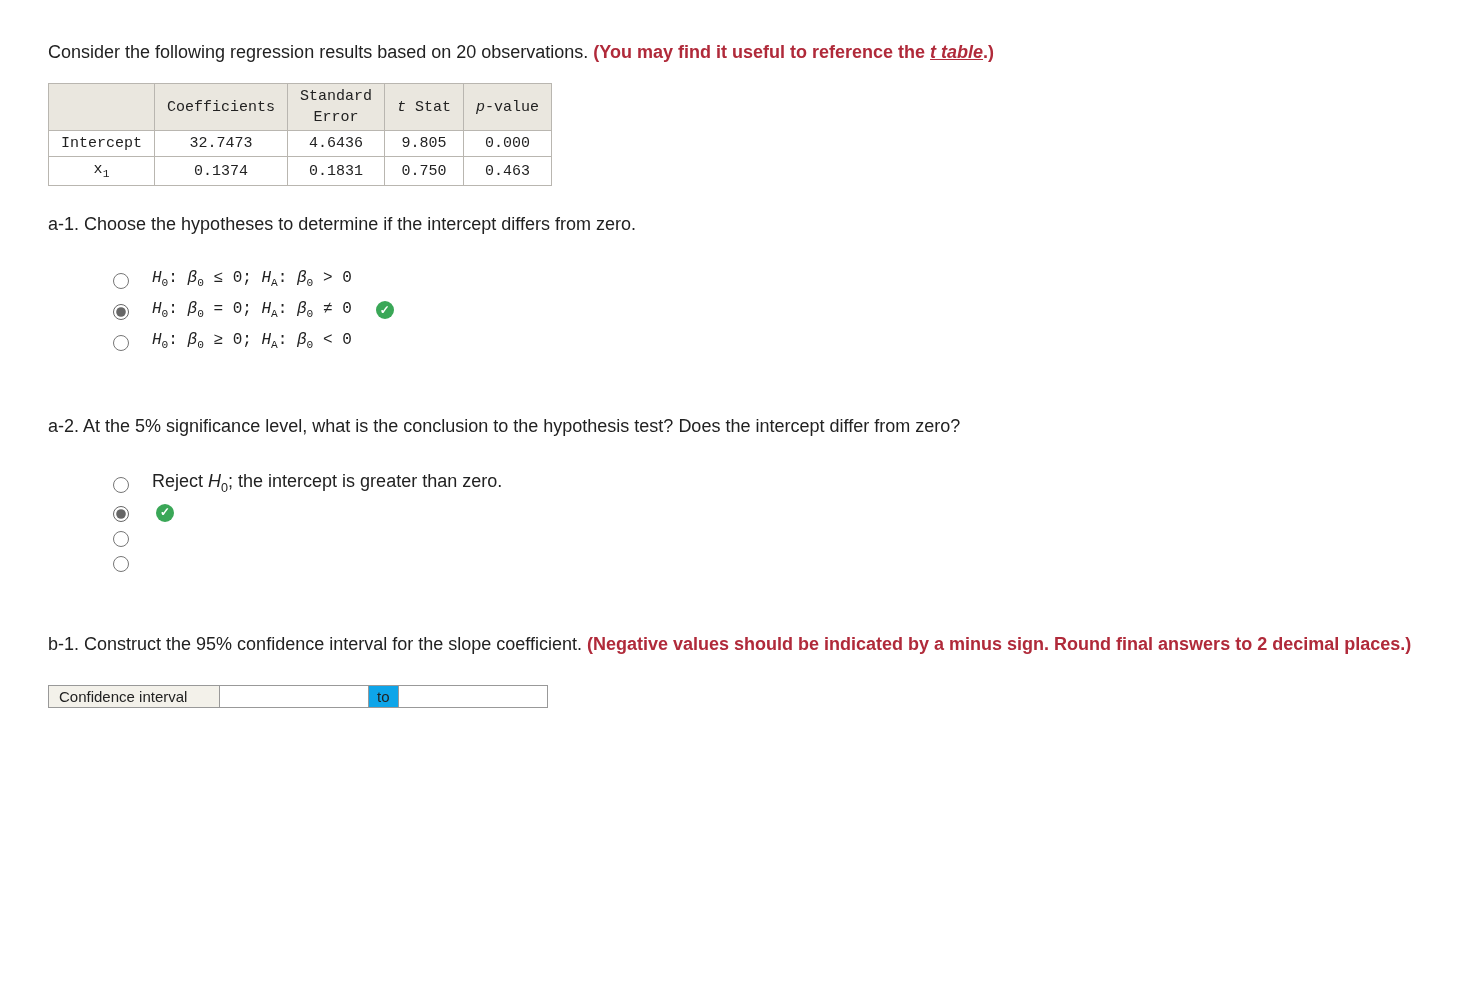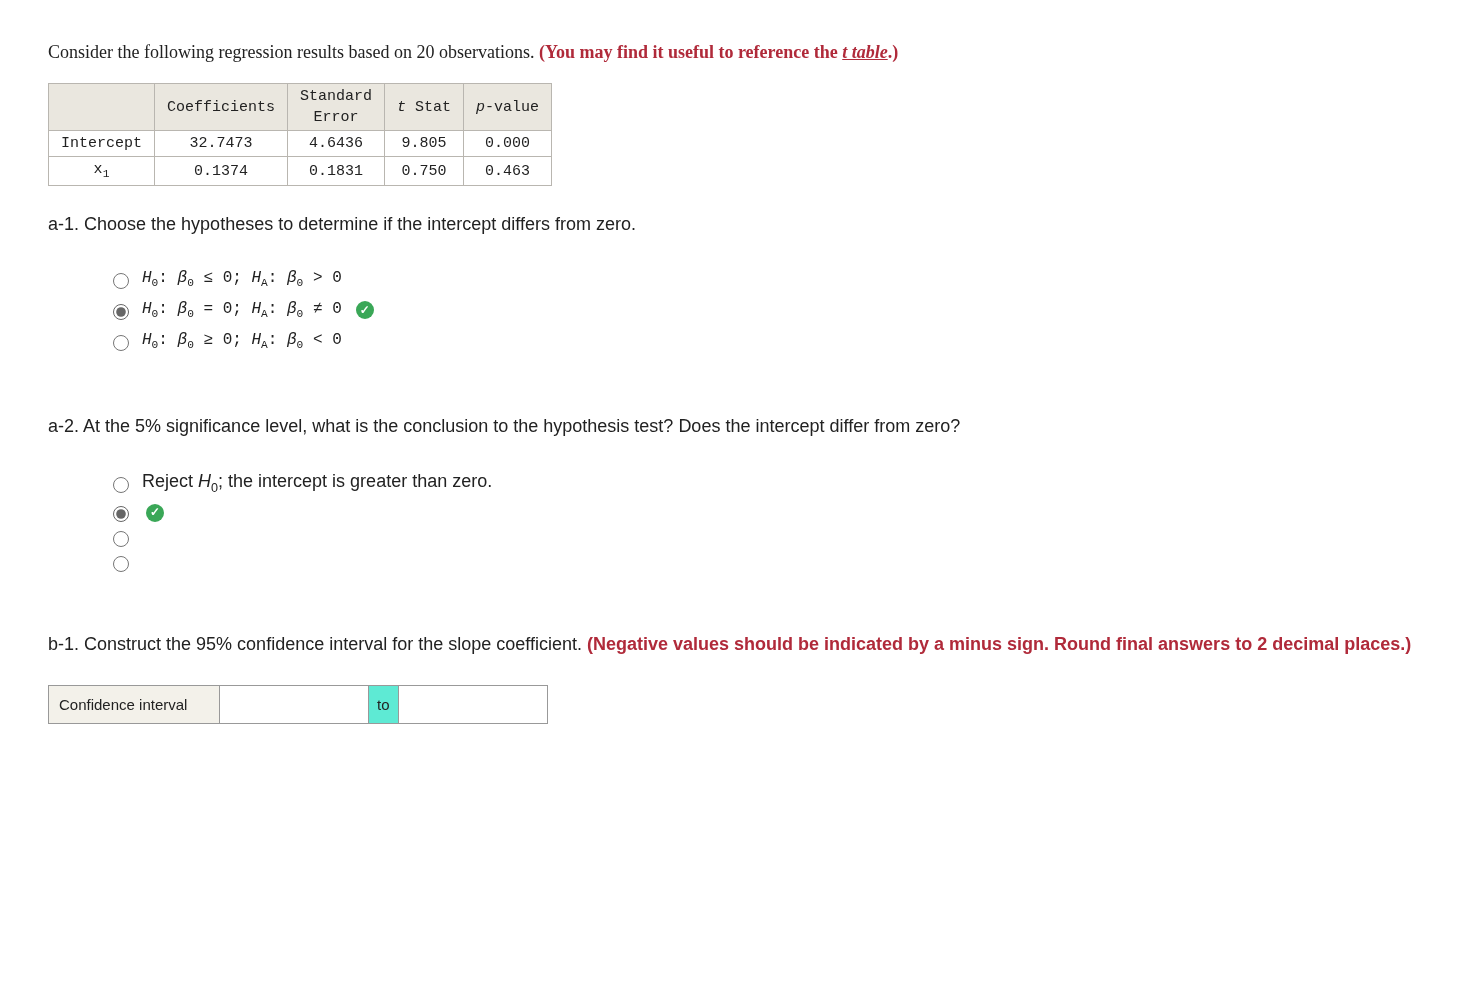--- a/index.html
+++ b/index.html
@@ -4,21 +4,21 @@
 <style>
   body {
     font-family: -apple-system, BlinkMacSystemFont, "Segoe UI", Arial, sans-serif;
     font-size: 18px;
     color: #222;
     margin: 0;
     padding: 40px 48px;
     line-height: 1.4;
     max-width: 1476px;
   }
-  .intro { margin-bottom: 18px; font-family: Liberation Serif, serif; }
+  .intro { margin-bottom: 18px; }
   .bold-red { font-weight: 700; color: #b02a3a; }
   .link-red { color: #b02a3a; text-decoration: underline; font-style: italic; cursor: pointer; }
 
   
   table.reg {
     border-collapse: collapse;
     font-family: "Courier New", monospace;
     font-size: 15px;
     margin-bottom: 26px;
   }
@@ -39,21 +39,21 @@
 
   .qlabel { font-weight: 400; }
   .qtext { margin: 8px 0 30px 0; }
 
   .options {
     margin: 0 0 60px 60px;
   }
   .opt {
     display: flex;
     align-items: center;
-    gap: 10px;
+    gap: 20px;
     margin: 6px 0;
   }
   input[type=radio] {
     width: 16px;
     height: 16px;
     accent-color: #666;
   }
   .check {
     display: inline-flex;
     width: 18px;
@@ -73,37 +73,37 @@
   }
   .beta { font-style: italic; }
   .subi { font-size: 0.7em; vertical-align: sub; }
 
   .ci-table {
     border-collapse: collapse;
     margin-top: 28px;
   }
   .ci-table td {
     border: 1px solid #999;
-    padding: 8px 10px;
+    padding: 0 10px;
     font-size: 15px;
     background: #fff;
   }
   .ci-table td.label {
     background: #f3f1ea;
     min-width: 150px;
   }
   .ci-table input {
     border: none;
     width: 120px;
     font-size: 15px;
     padding: 2px 4px;
     outline: none;
   }
   .ci-table td.sep {
-    background: #5eead4;
+    background: #0ea5e9;
     text-align: center;
     padding-left: 8px;
     padding-right: 8px;
   }
 </style>
 </head>
 <body>
 
 <div class="intro">
   <span>Consider the following regression results based on 20 observations. </span>

